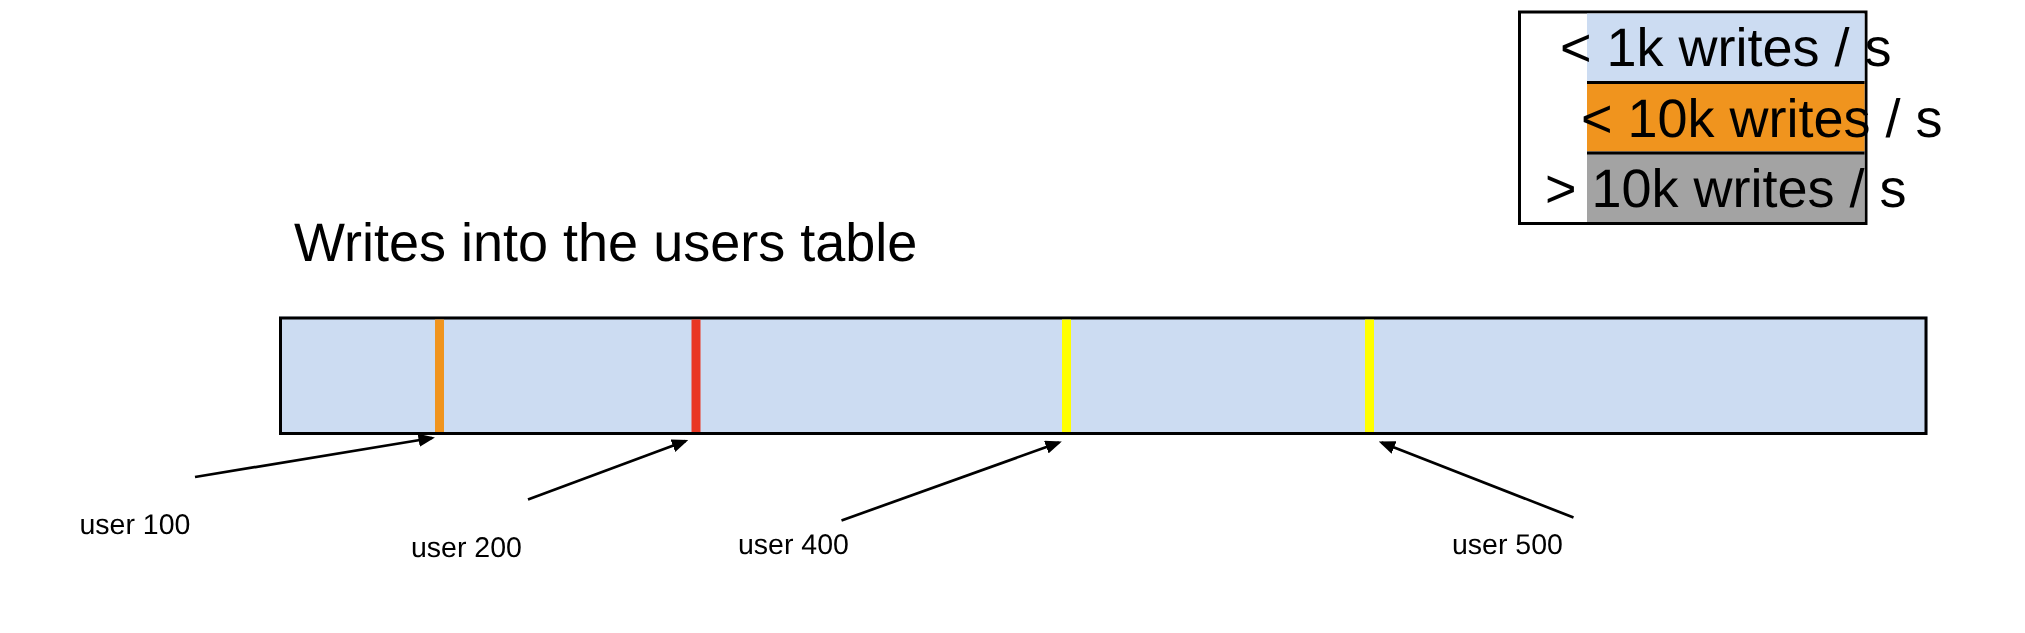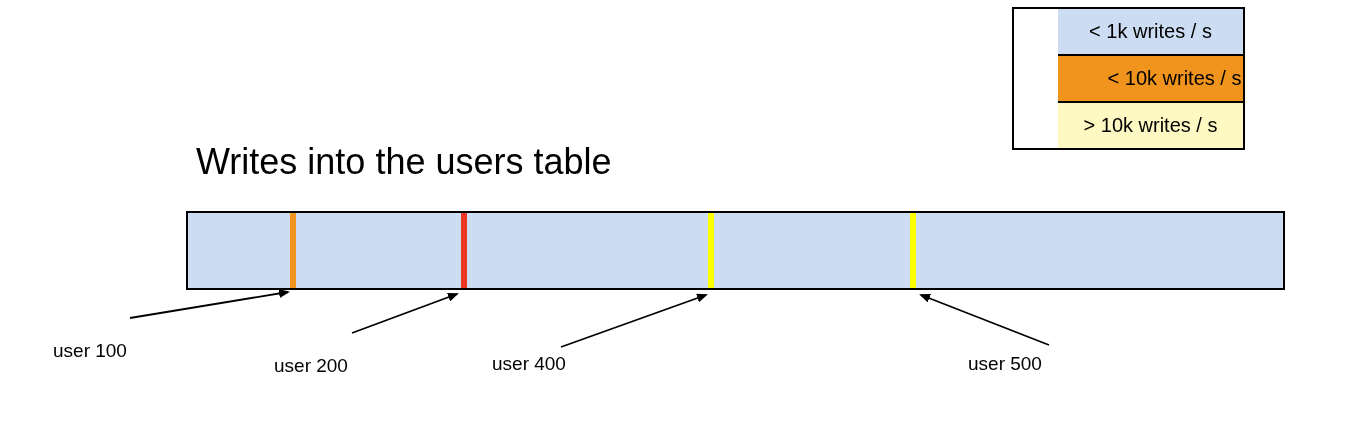--- a/index.html
+++ b/index.html
@@ -31,21 +31,21 @@
     top: 7px;
     width: 233px;
     border: 2px solid #000000;
     box-sizing: border-box;
   }
   .legend-row {
     height: 45px;
     display: flex;
     align-items: center;
     justify-content: center;
-    font-size: 20px;
+    font-size: 36px;
     border-top: 2px solid #000000;
     white-space: nowrap;
     margin-left: 44px;
   }
   .legend-row:first-child { border-top: none; }
   .bar {
     position: absolute;
     left: 186px;
     top: 211px;
     width: 1099px;
@@ -82,21 +82,21 @@
 
   <div class="title">Writes into the users table</div>
 
   <div class="legend">
     <div class="legend-row" style="background-color: rgb(204, 220, 242);">
       <span>&lt; 1k writes / s</span>
     </div>
     <div class="legend-row" style="background-color: rgb(240, 148, 30); padding-left: 48px;">
       <span>&lt; 10k writes / s</span>
     </div>
-    <div class="legend-row" style="background-color: #fef9c3; justify-content: center;">
+    <div class="legend-row" style="background-color: #a3a3a3; justify-content: center;">
       <span>&gt; 10k writes / s</span>
     </div>
   </div>
 
   <div class="bar" style="background-color: rgb(204, 220, 242);">
     <div class="stripe" style="left: 102px; background-color: rgb(240, 148, 30);"></div>
     <div class="stripe" style="left: 273px; background-color: rgb(233, 55, 35);"></div>
     <div class="stripe" style="left: 520px; background-color: rgb(255, 255, 0);"></div>
     <div class="stripe" style="left: 722px; background-color: rgb(255, 255, 0);"></div>
   </div>

